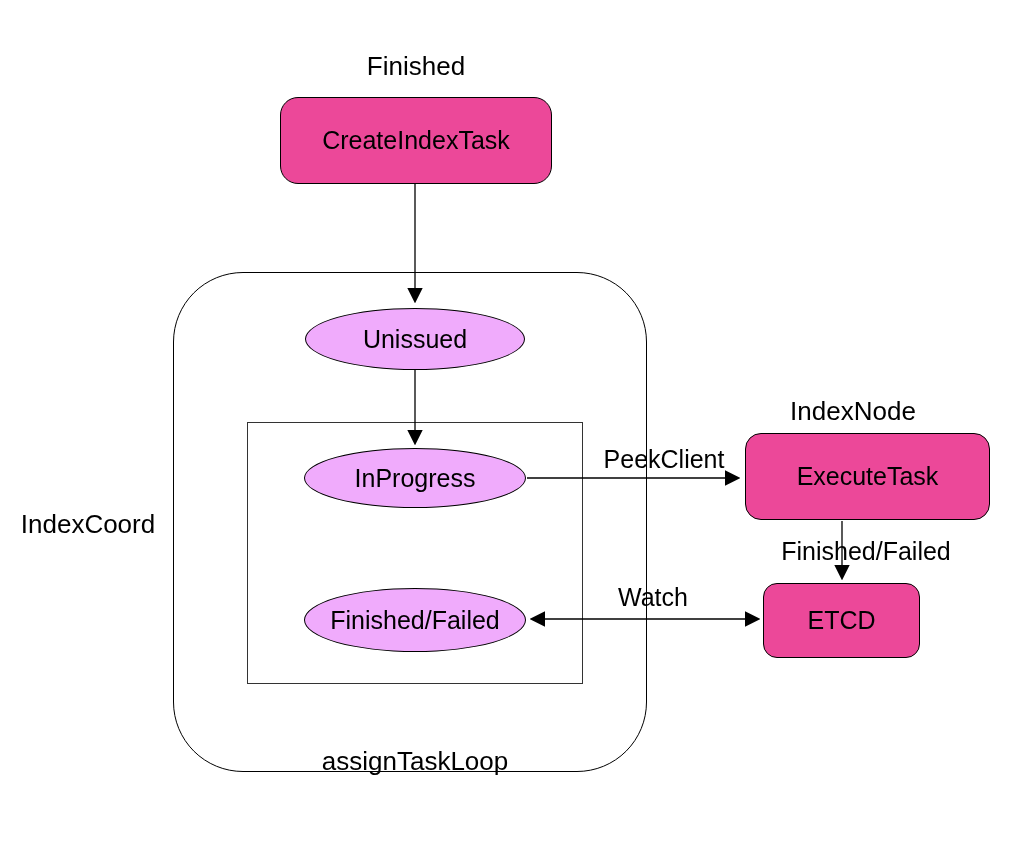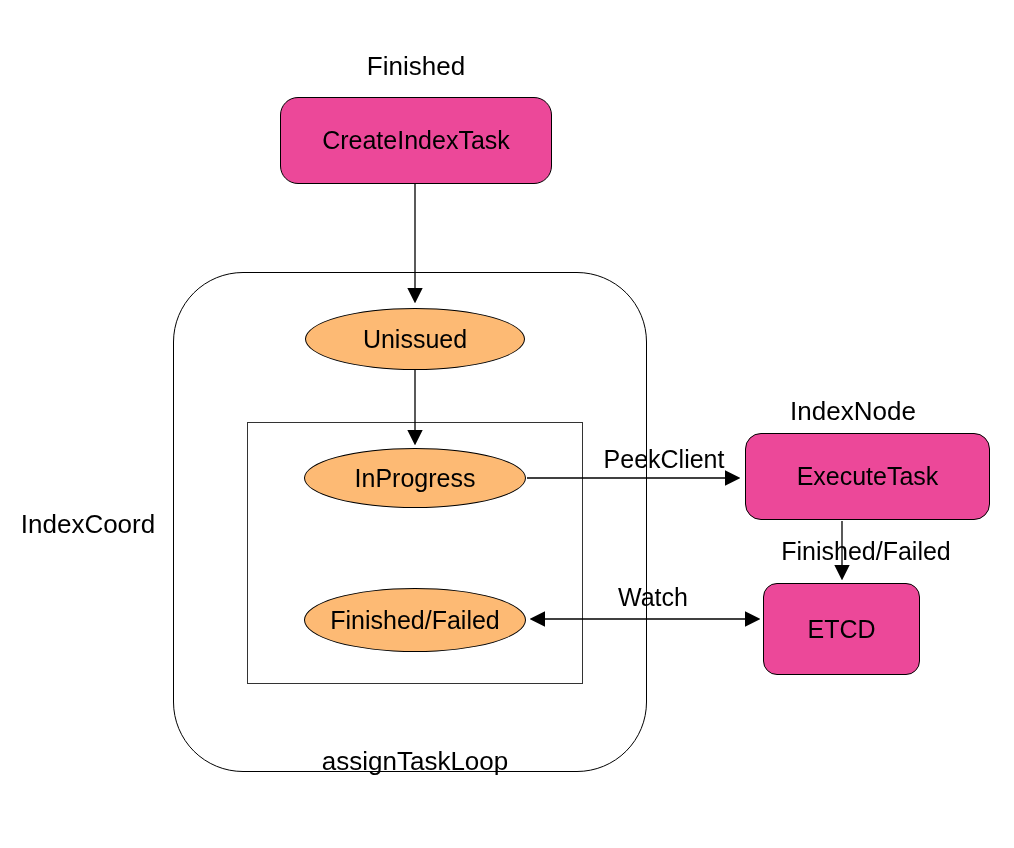--- a/index.html
+++ b/index.html
@@ -27,21 +27,21 @@
     background: #ec4899;
     display: flex;
     align-items: center;
     justify-content: center;
     font-size: 25px;
     white-space: nowrap;
   }
   .ellipse {
     border: 1px solid #000000;
     border-radius: 50%;
-    background: #fdba74;
+    background: #f0abfc;
     display: flex;
     align-items: center;
     justify-content: center;
     font-size: 25px;
     white-space: nowrap;
   }
   .group-border {
     border: 1px solid #000000;
     background: transparent;
   }
@@ -69,21 +69,21 @@
 
   .unissued-ellipse   { left: 305px; top: 308px; width: 220px; height: 62px; }
 
   .assign-loop-rect   { left: 247px; top: 422px; width: 336px; height: 262px; border-color: #333333; }
   .in-progress-ellipse{ left: 304px; top: 448px; width: 222px; height: 60px; }
   .finished-ellipse   { left: 304px; top: 588px; width: 222px; height: 64px; }
   .assign-loop-label  { left: 295px; top: 747px; width: 240px; }
 
   .index-node-label   { left: 772px; top: 397px; width: 162px; }
   .execute-task       { left: 745px; top: 433px; width: 245px; height: 87px; border-radius: 16px; }
-  .etcd               { left: 763px; top: 583px; width: 157px; height: 92px; border-radius: 14px; }
+  .etcd               { left: 763px; top: 583px; width: 157px; height: 75px; border-radius: 14px; }
 
   .peek-client-label  { left: 584px; top: 446px; width: 148px; }
   .finished-edge-label{ left: 758px; top: 538px; width: 204px; }
   .watch-label        { left: 602px; top: 584px; width: 90px;  }
 </style>
 </head>
 <body>
 
 <div class="canvas">
 

